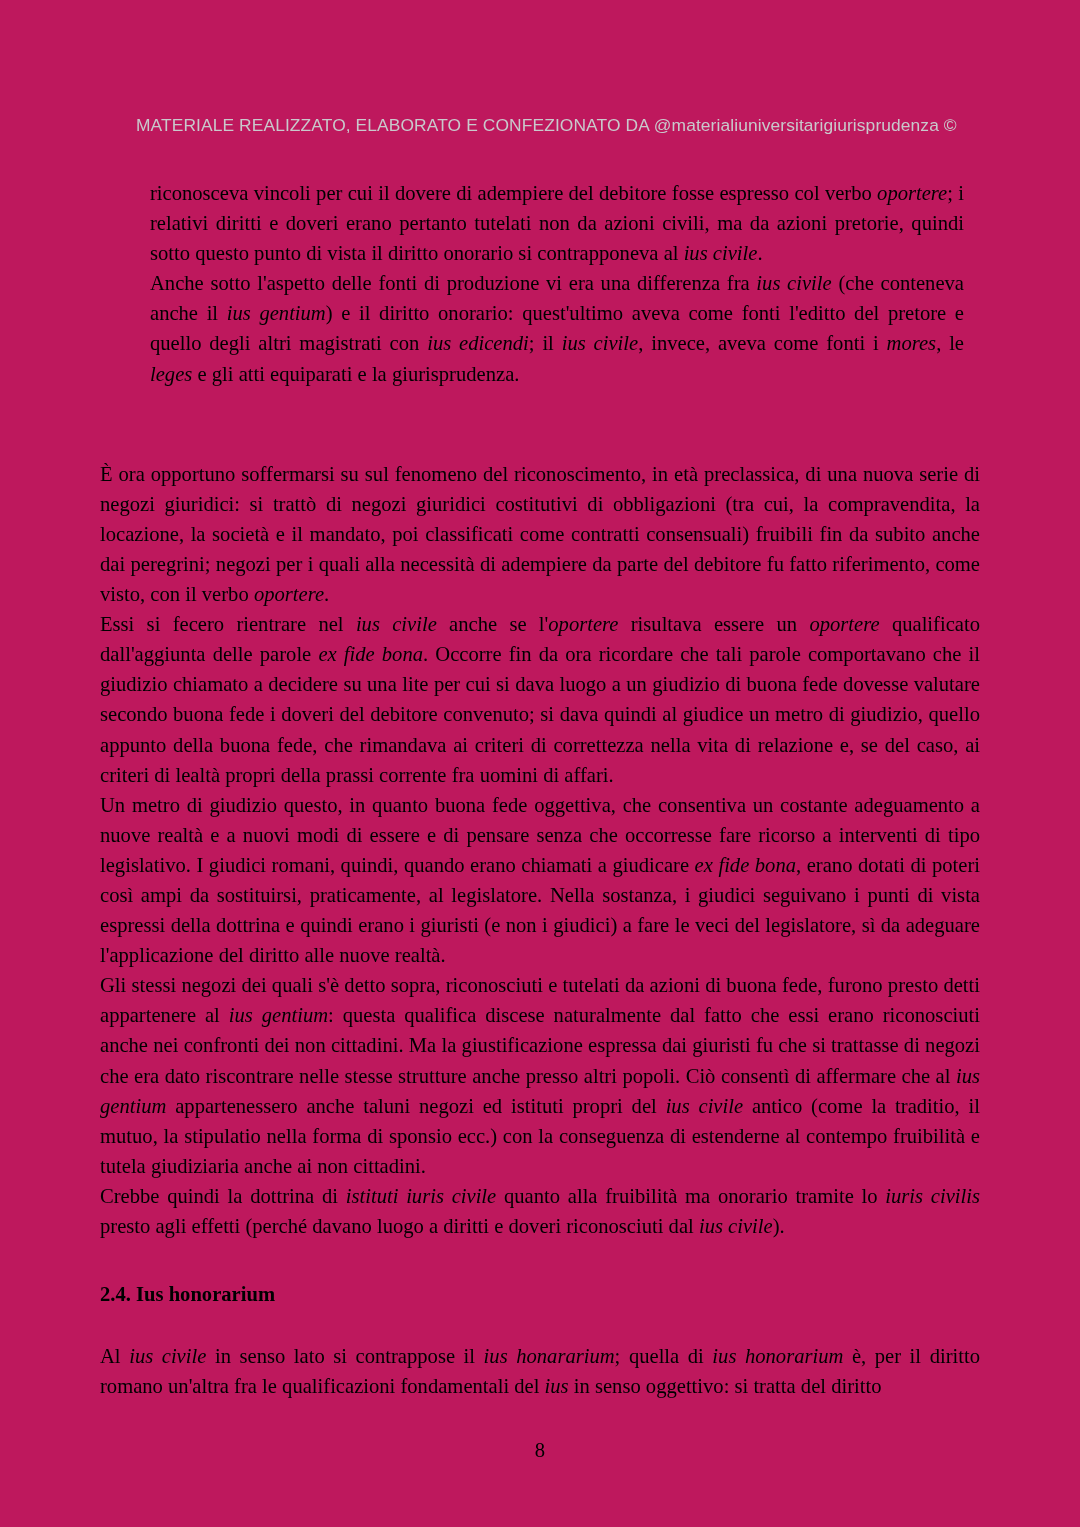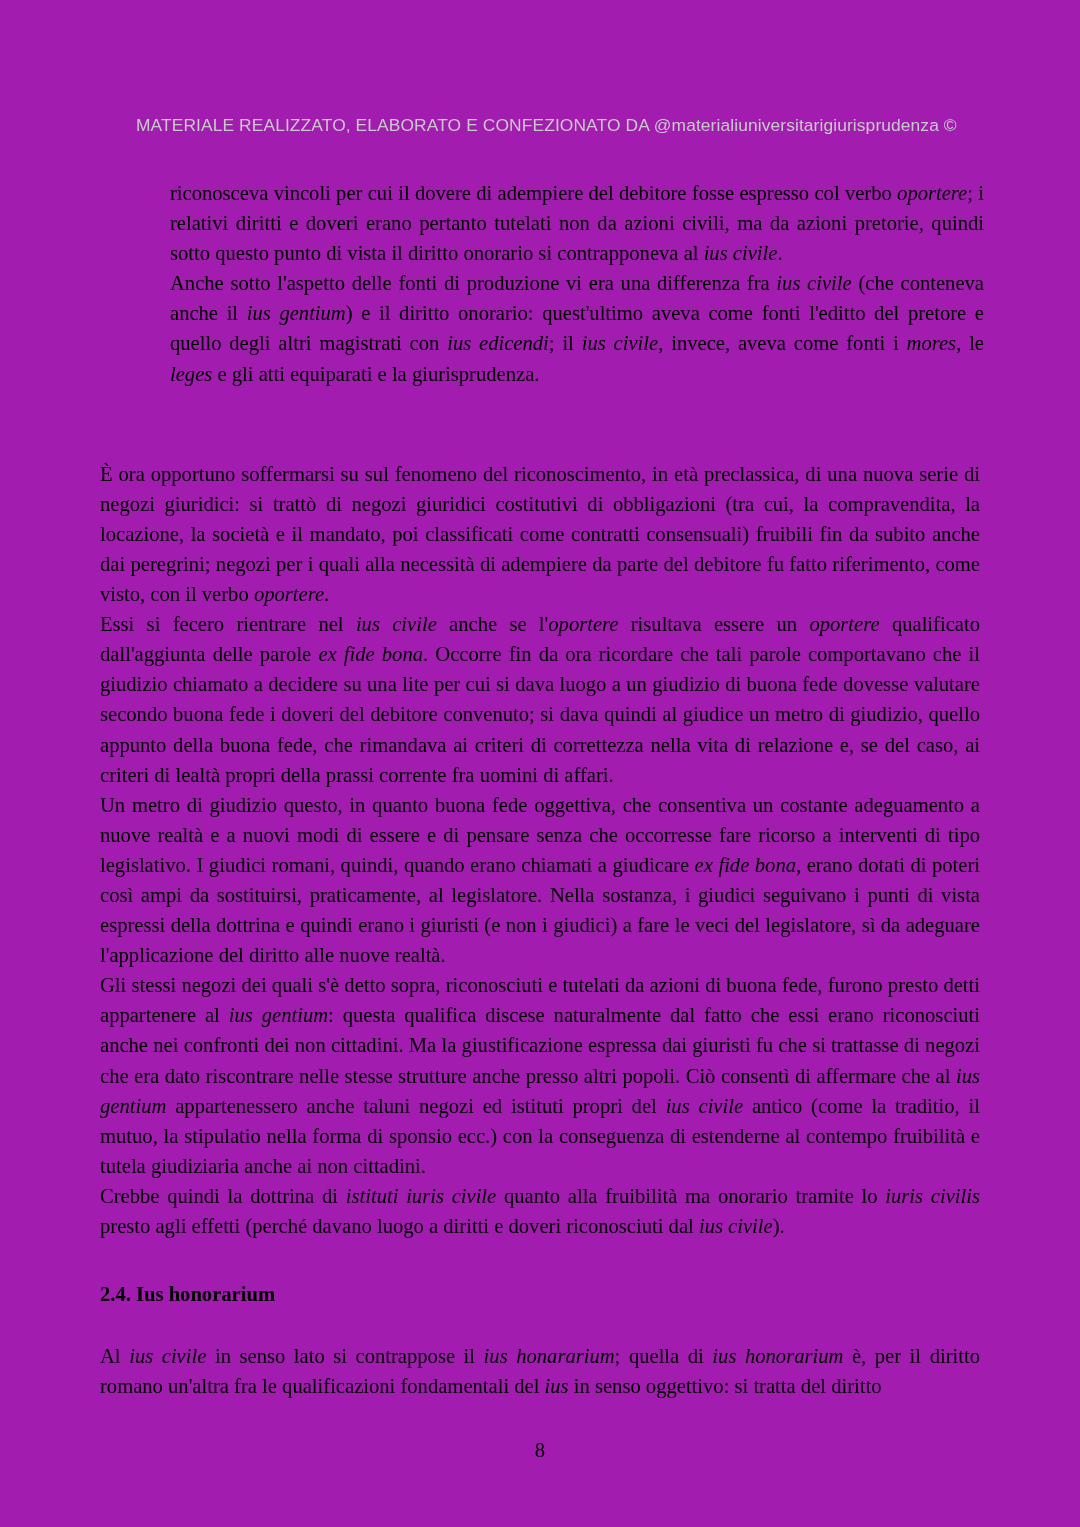--- a/index.html
+++ b/index.html
@@ -10,21 +10,21 @@
   }
   body {
     font-family: "Liberation Serif", "DejaVu Serif", serif;
     color: #000000;
   }
   .page {
     position: relative;
     width: 1080px;
     height: 1527px;
     margin: 0 auto;
-    background: #a21caf;
+    background: #be185d;
     overflow: hidden;
     box-sizing: border-box;
   }
 
   
   .watermark {
     position: absolute;
     top: 115px;
     left: 136px;
     width: 860px;
@@ -51,21 +51,21 @@
     text-align: justify;
     text-justify: inter-word;
     hyphens: none;
   }
   p.body:last-child {
     text-align-last: left;
   }
 
   
   .block-opening {
-    margin-left: 70px;
+    margin-left: 50px;
     width: 814px;
   }
   .block-opening p.body {
     text-align: justify;
   }
 
   .italic { font-style: italic; }
 
   h2.heading {
     margin: 0;

